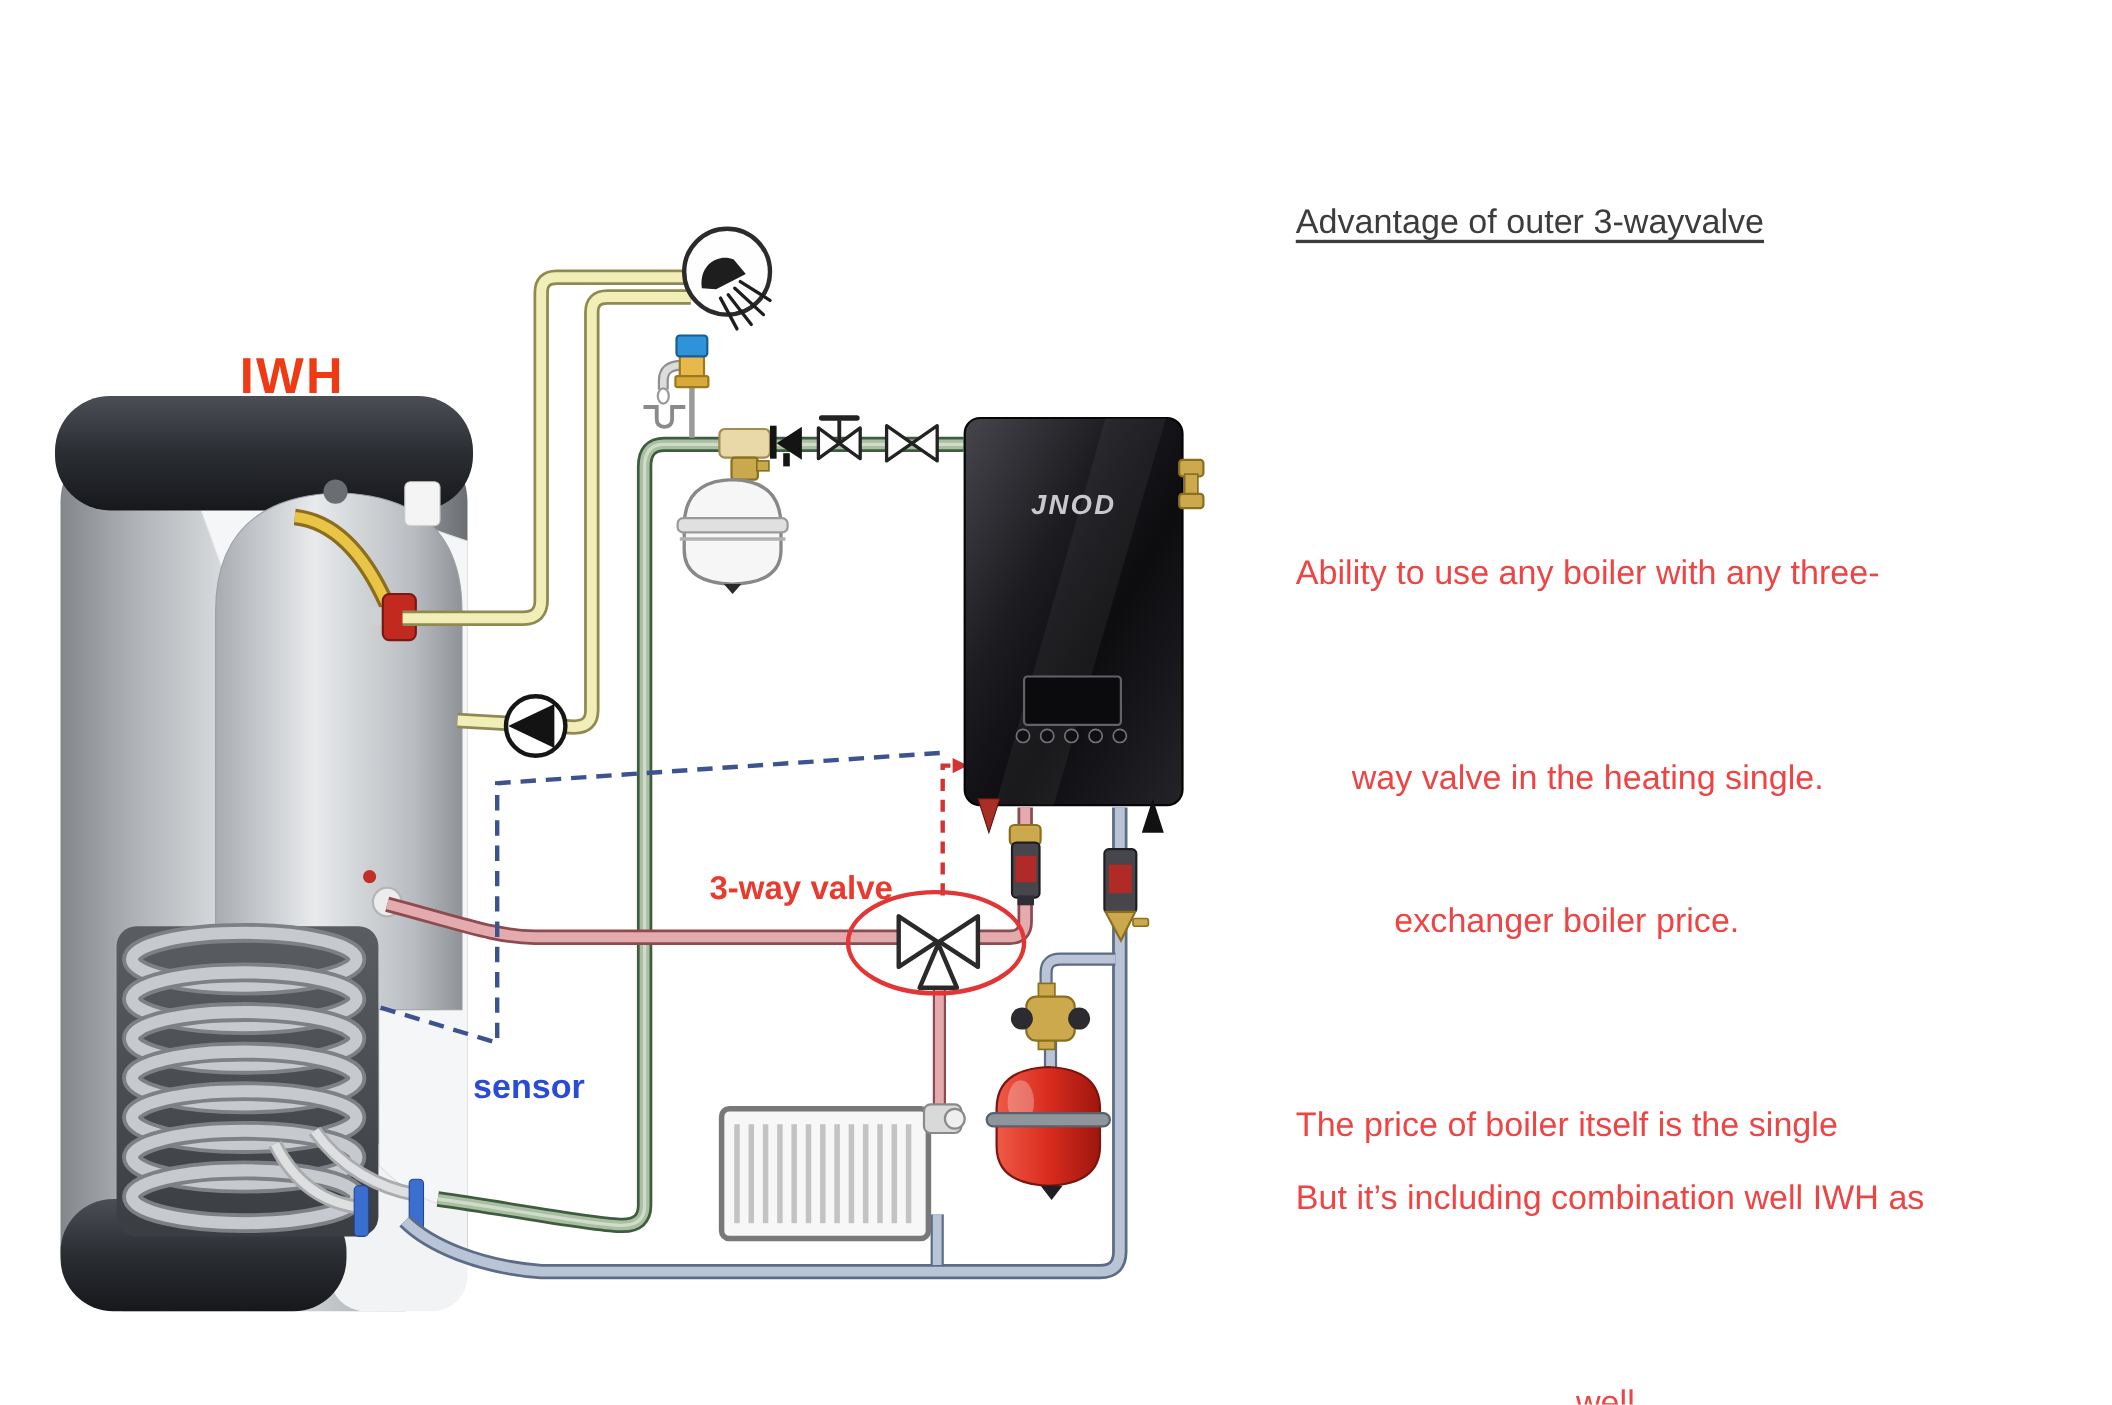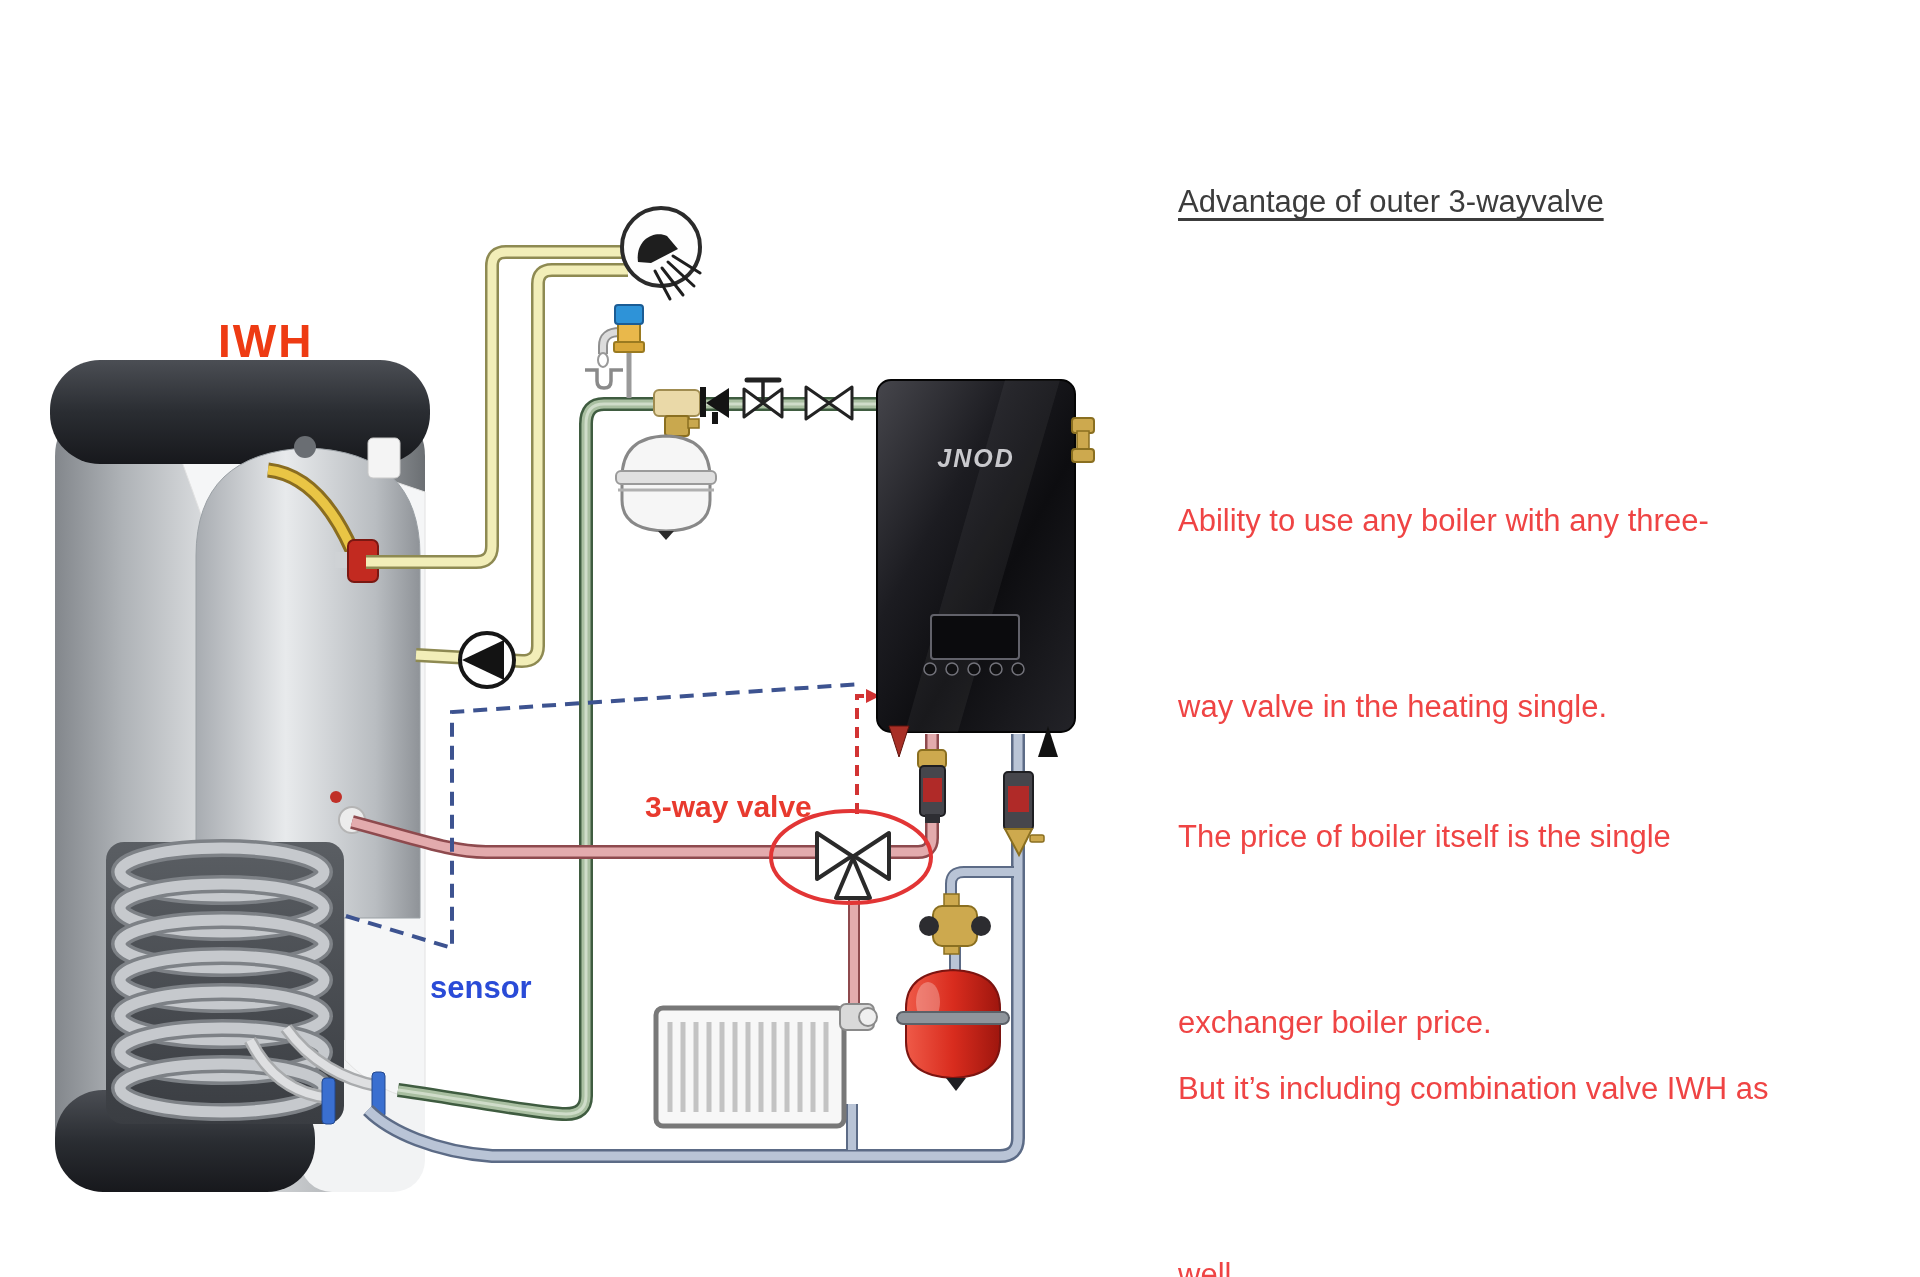--- a/index.html
+++ b/index.html
@@ -1,21 +1,21 @@
 <!DOCTYPE html>
 <html><head>
 <meta charset="utf-8">
 <style>
   html,body{margin:0;padding:0;background:#ffffff;}
   .stage{
     position:relative;width:1920px;height:1277px;background:#ffffff;overflow:hidden;
     font-family:"Liberation Sans",sans-serif;
   }
   .diagram{position:absolute;left:0;top:0;}
-  .text-panel{position:absolute;left:0;top:0;width:1920px;height:1277px;pointer-events:none;}
+  .text-panel{position:absolute;left:0;top:0;width:1920px;height:1277px;pointer-events:none;text-align:center;}
   .heading{
     position:absolute;left:1178px;top:184px;
     font-size:31px;color:#3c3c3c;text-decoration:underline;
     text-underline-offset:6px;white-space:pre;
   }
   .para{position:absolute;left:1178px;font-size:31px;line-height:62px;color:#ef4444;white-space:pre;}
   .p1{top:366px;} .p2{top:682px;} .p3{top:934px;}
   svg text.lbl{font-family:"Liberation Sans",sans-serif;font-weight:bold;}
   svg text.brand{font-family:"Liberation Sans",sans-serif;font-weight:bold;font-style:italic;}
 </style>
@@ -282,22 +282,22 @@
   <text class="lbl" x="430" y="998" font-size="31" fill="#2a4bd7">sensor</text>
 </svg>
 
 <div class="text-panel">
   <div class="heading">Advantage of outer 3-wayvalve</div>
   <div class="para p1">
     <div>Ability to use any boiler with any three-</div>
     <div>way valve in the heating single.</div>
   </div>
   <div class="para p2">
+    <div>exchanger boiler price.</div>
     <div>The price of boiler itself is the single</div>
-    <div>exchanger boiler price.</div>
   </div>
   <div class="para p3">
-    <div>But it’s including combination valve IWH as</div>
+    <div>But it’s including combination well IWH as</div>
     <div>well.</div>
   </div>
 </div>
 
 </div>
 
 </body></html>

